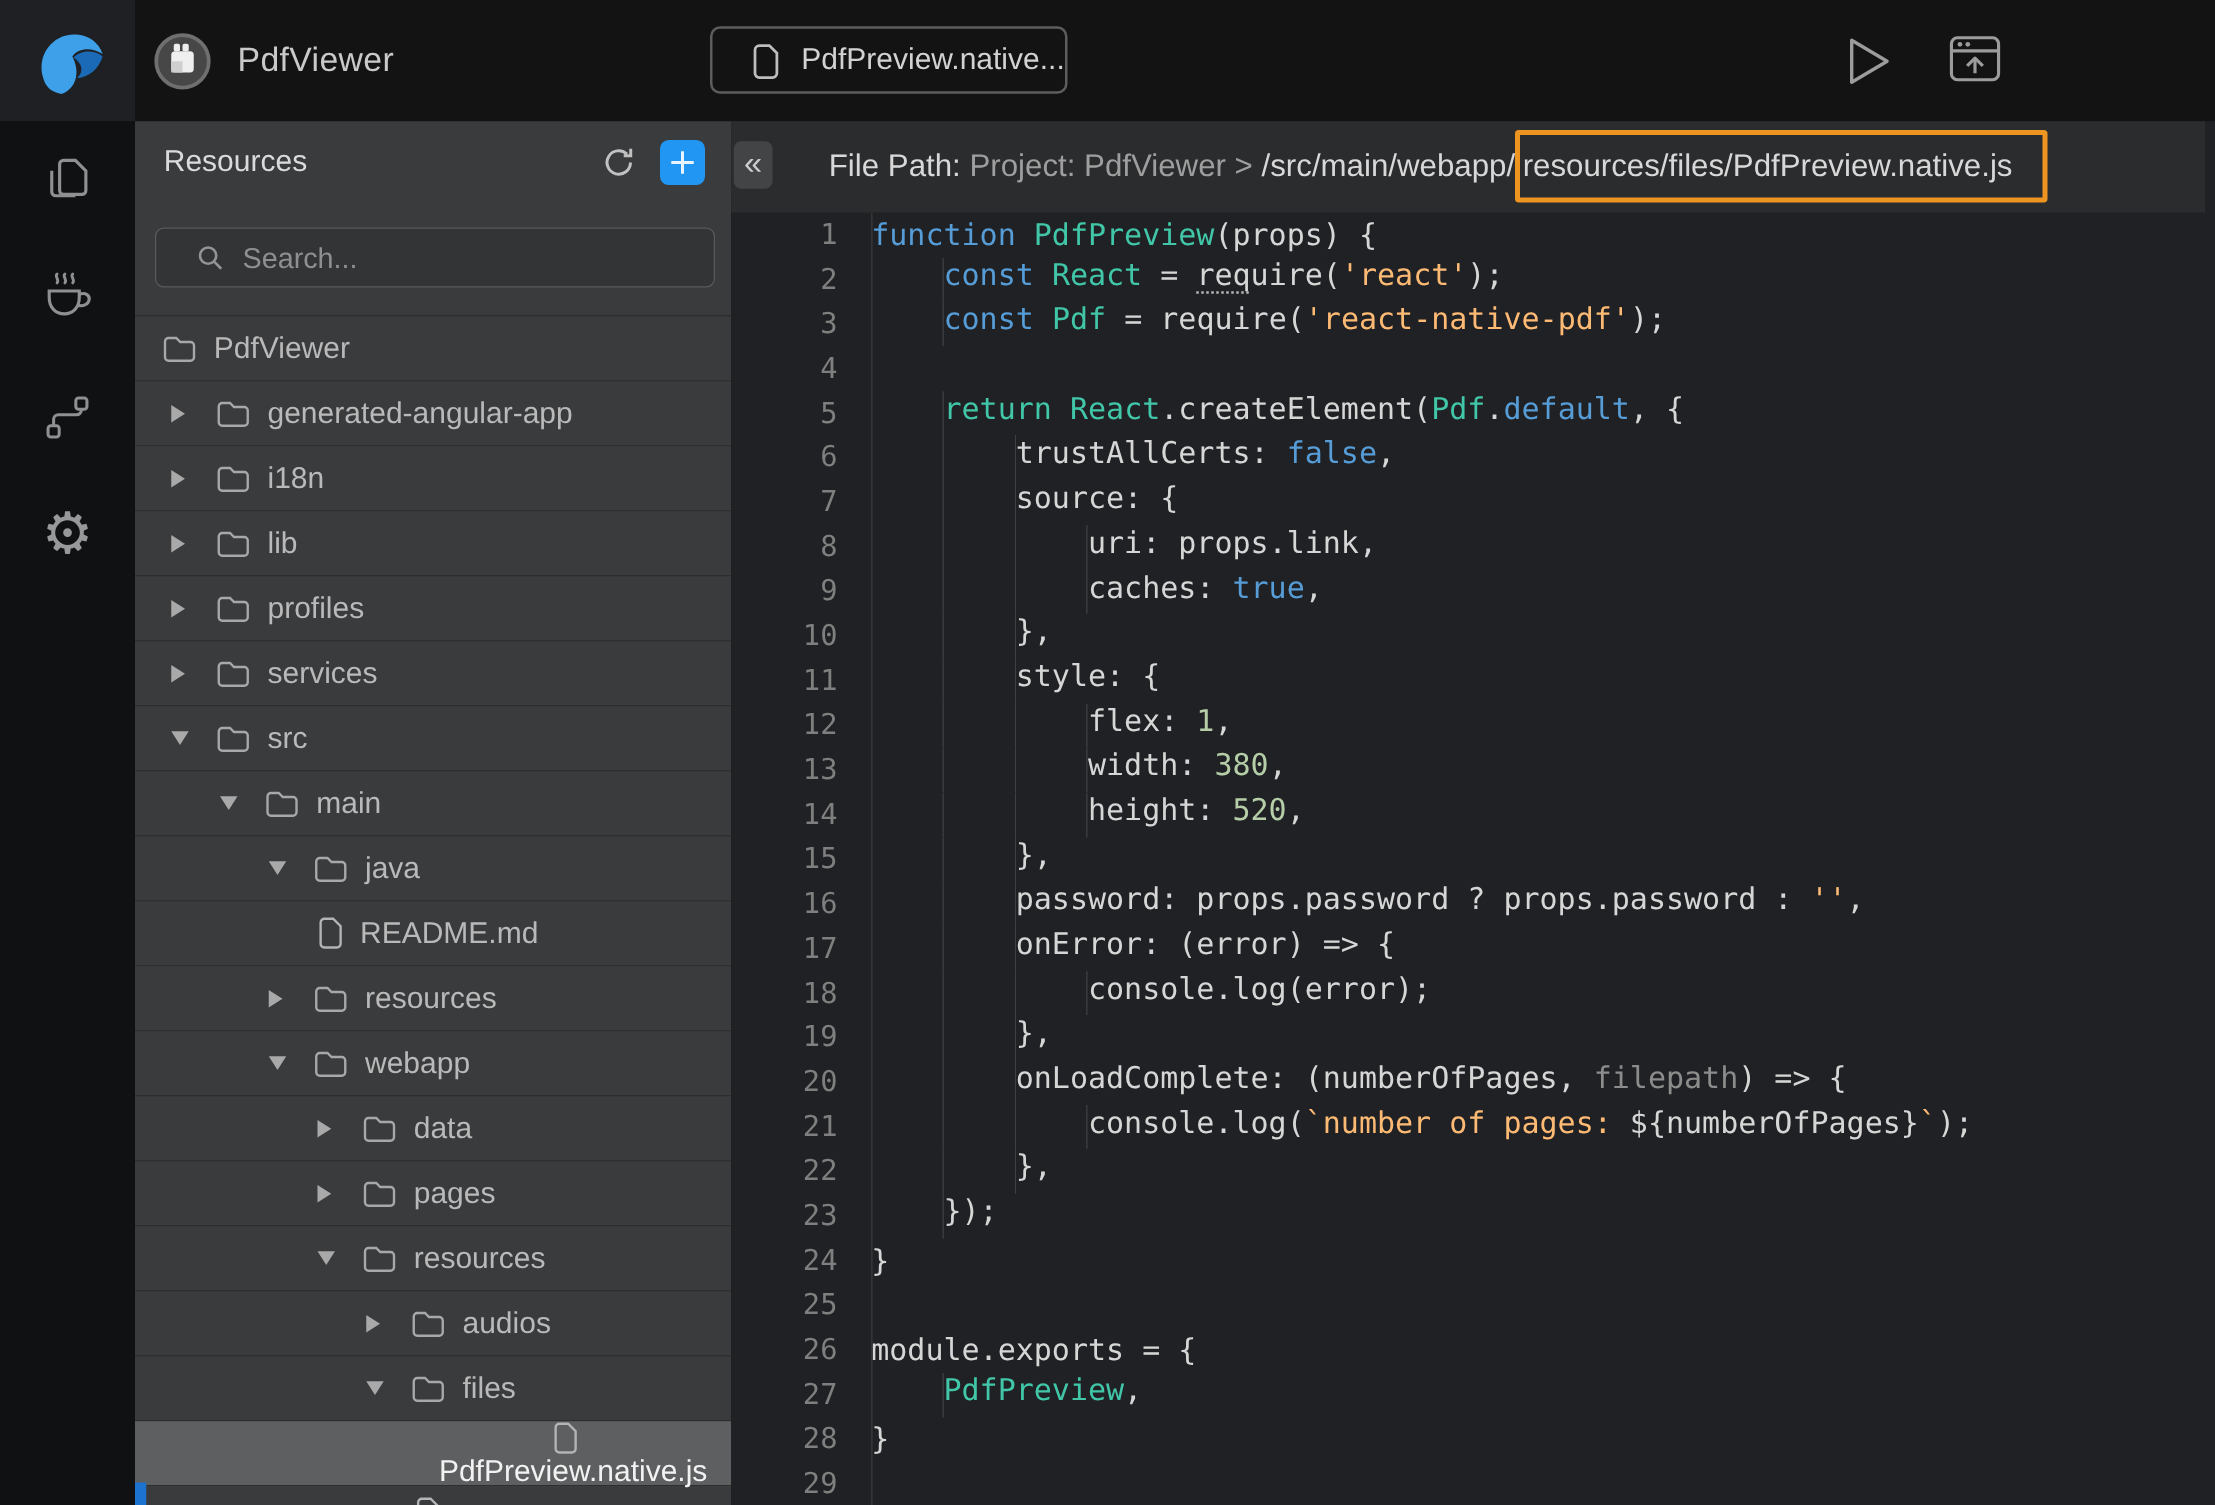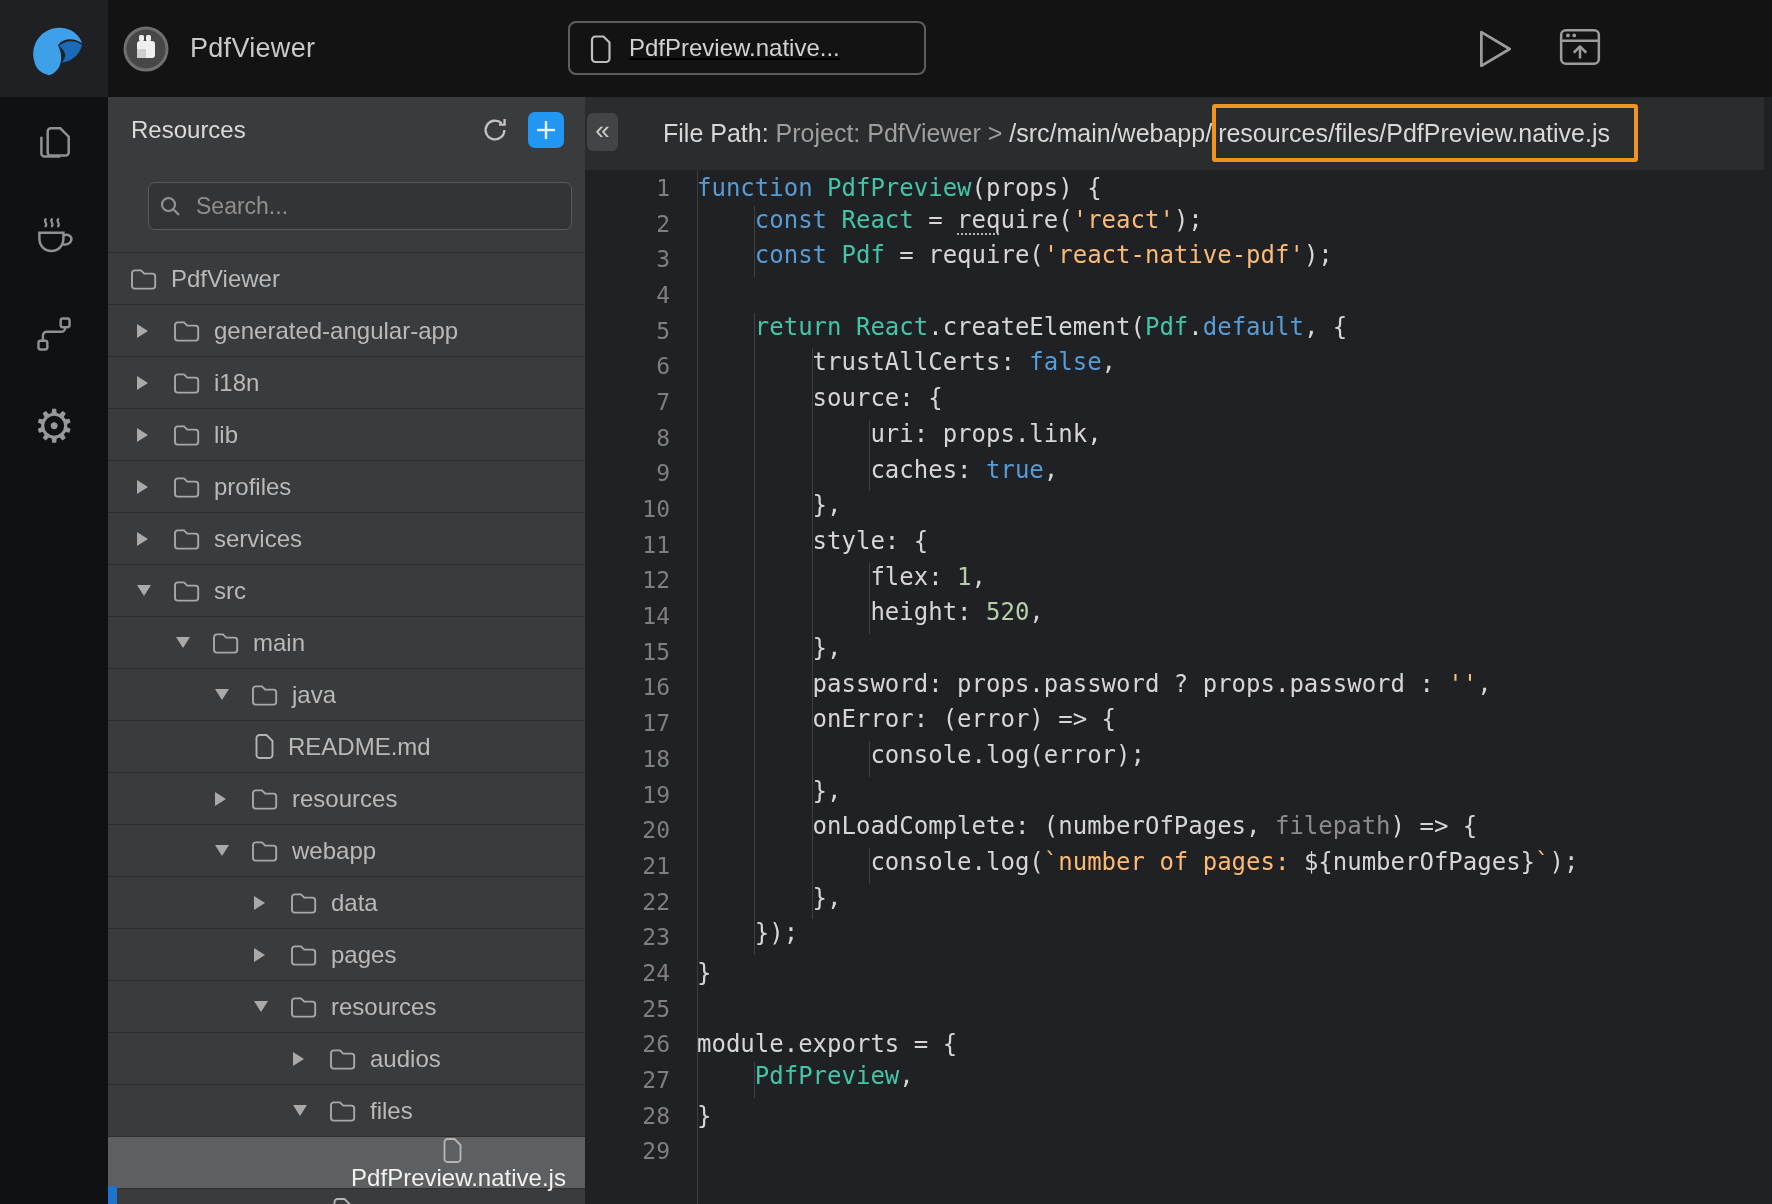--- a/index.html
+++ b/index.html
@@ -8,40 +8,40 @@
     background:#1a1a1a;font-family:"Liberation Sans",sans-serif;
     -webkit-font-smoothing:antialiased;
   }
   
   .topbar{position:absolute;left:0;top:0;width:1772px;height:97px;background:#131314;}
   .logo-box{position:absolute;left:0;top:0;width:108px;height:97px;background:#1f2023;
     display:flex;align-items:center;justify-content:center;}
   .app-chip{position:absolute;left:122px;top:0;height:97px;display:flex;align-items:center;gap:20px;}
   .app-avatar{width:48px;height:48px;}
   .app-title{font-size:27px;color:#c9c9c9;letter-spacing:.3px;}
-  .tab{position:absolute;left:568px;top:21px;width:358px;height:54px;border:2px solid #5d5d5d;
-    border-radius:8px;display:flex;align-items:center;padding-left:18px;gap:16px;box-sizing:border-box;text-decoration:underline;}
+  .tab{position:absolute;left:568px;top:21px;width:286px;height:54px;border:2px solid #5d5d5d;
+    border-radius:8px;display:flex;align-items:center;padding-left:30px;gap:16px;box-sizing:border-box;}
   .tab-label{font-size:24px;color:#d2d2d2;white-space:nowrap;}
   .top-icon{position:absolute;top:28px;}
   .run-btn{left:1474px;}
   .publish-btn{left:1558px;top:26px;}
 
   
   .sidebar{position:absolute;left:0;top:97px;width:108px;height:1107px;background:#101112;}
   .side-icon{position:absolute;left:50%;transform:translateX(-50%);}
   .gear-glyph{font-size:46px;color:#97989a;line-height:1;font-family:"DejaVu Sans",sans-serif;}
 
   
   .panel{position:absolute;left:108px;top:97px;width:477px;height:1107px;background:#3a3b3d;}
   .panel-title{position:absolute;left:23px;top:19px;font-size:24px;color:#dadada;}
   .refresh-btn{position:absolute;right:76px;top:19px;width:28px;height:28px;}
   .plus-btn{position:absolute;right:21px;top:15px;width:36px;height:36px;background:#2196f3;
     border-radius:7px;display:flex;align-items:center;justify-content:center;}
   .search-box{position:absolute;left:16px;right:13px;top:85px;height:48px;background:#333436;
-    border:1px solid #5a5a5a;border-radius:7px;display:flex;align-items:center;padding-left:10px;gap:12px;box-sizing:border-box;margin-left:24px;}
+    border:1px solid #5a5a5a;border-radius:7px;display:flex;align-items:center;padding-left:32px;gap:12px;box-sizing:border-box;}
   .search-box input{flex:1;background:transparent;border:none;outline:none;font-size:23px;
     color:#cfcfcf;font-family:"Liberation Sans",sans-serif;}
   .search-box input::placeholder{color:#8f8f8f;}
   .tree{position:absolute;left:0;right:0;top:155px;bottom:0;overflow:hidden;border-top:1px solid #2c2c2c;}
   .row{height:51px;border-bottom:1px solid #2e2e2e;display:flex;align-items:center;box-sizing:content-box;}
   .row.sel{background:#5e5f60;flex-direction:column;}
   .row.sel .tree-label{color:#f2f2f2;}
   .row.partial{height:16px;overflow:hidden;align-items:flex-start;}
   .row.partial .ficon{margin-top:8px;}
   .chev-slot{width:36px;flex:none;display:flex;align-items:center;}
@@ -433,20 +433,24 @@
         </div>
         <div class="cl">
           <span class="ln">11</span>
           <span class="lc"><span class="tk-ig">    </span><span class="tk-ig">    </span><span class="tk-pl">style: {</span></span>
         </div>
         <div class="cl">
           <span class="ln">12</span>
           <span class="lc"><span class="tk-ig">    </span><span class="tk-ig">    </span><span class="tk-ig">    </span><span class="tk-pl">flex: </span><span class="tk-num">1</span><span class="tk-pl">,</span></span>
         </div>
         <div class="cl">
+          <span class="ln">13</span>
+          <span class="lc"><span class="tk-ig">    </span><span class="tk-ig">    </span><span class="tk-ig">    </span><span class="tk-pl">width: </span><span class="tk-num">380</span><span class="tk-pl">,</span></span>
+        </div>
+        <div class="cl">
           <span class="ln">14</span>
           <span class="lc"><span class="tk-ig">    </span><span class="tk-ig">    </span><span class="tk-ig">    </span><span class="tk-pl">height: </span><span class="tk-num">520</span><span class="tk-pl">,</span></span>
         </div>
         <div class="cl">
           <span class="ln">15</span>
           <span class="lc"><span class="tk-ig">    </span><span class="tk-ig">    </span><span class="tk-pl">},</span></span>
         </div>
         <div class="cl">
           <span class="ln">16</span>
           <span class="lc"><span class="tk-ig">    </span><span class="tk-ig">    </span><span class="tk-pl">password: props.password ? props.password : </span><span class="tk-str">''</span><span class="tk-pl">,</span></span>

